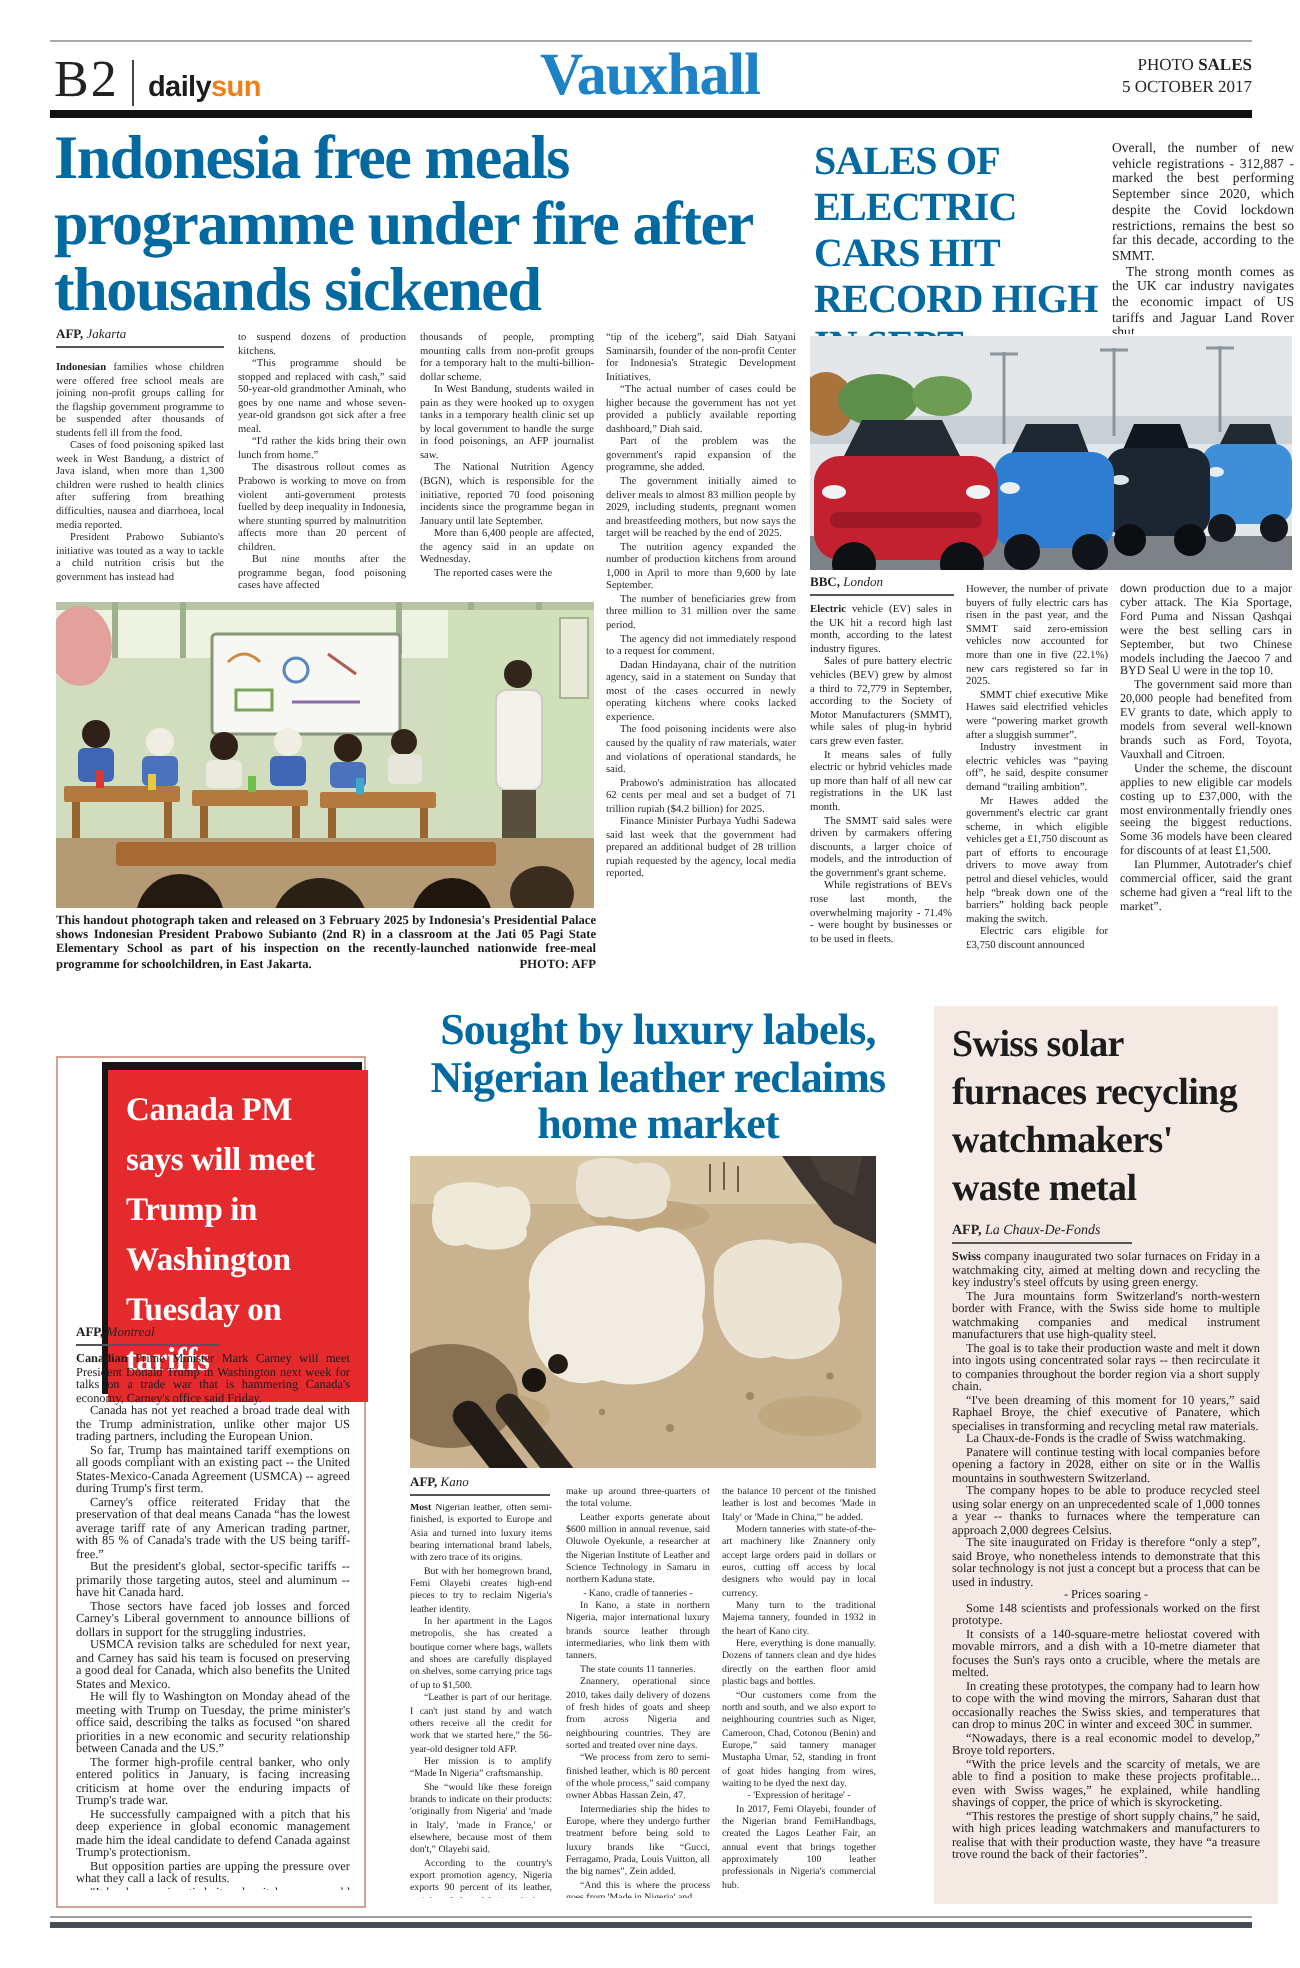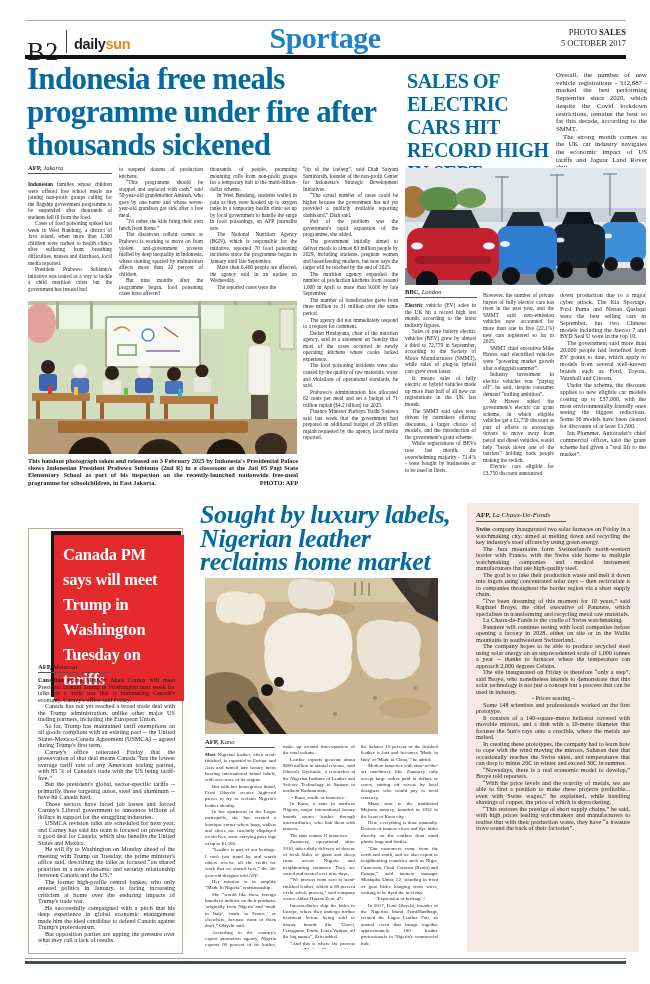--- a/index.html
+++ b/index.html
@@ -2,21 +2,21 @@
 <html><head>
 <meta charset="utf-8">
 <style>
   html,body{margin:0;padding:0;background:#e9e9e9;}
   .page{position:relative;width:650px;height:984px;background:#ffffff;overflow:hidden;
         font-family:"Liberation Serif","DejaVu Serif",serif;color:#1c1c1c;}
   .abs{position:absolute;}
 
   
   .top-hairline{left:25px;top:20px;width:601px;height:1px;background:#a8a8a8;}
-  .page-no{left:27px;top:25px;font-size:26px;color:#222;letter-spacing:1px;margin-top:12px;}
+  .page-no{left:27px;top:25px;font-size:26px;color:#222;letter-spacing:1px;}
   .hdr-vline{left:66px;top:30px;width:1px;height:23px;background:#444;}
   .logo{left:74px;top:36px;font-family:"Liberation Sans","DejaVu Sans",sans-serif;
         font-weight:800;font-size:14.5px;letter-spacing:-0.3px;}
   .logo .sun{color:#ef8018;text-align:right;}
   .section-title{left:175px;top:21px;width:300px;text-align:center;
         font-weight:bold;font-size:30px;color:#1d82c6;letter-spacing:-0.5px;}
   .dateline{left:505px;top:27px;width:121px;text-align:right;font-size:8.5px;line-height:11px;color:#222;}
   .dateline b{font-weight:bold;}
   .hdr-rule{left:25px;top:55px;width:601px;height:4px;background:#111;}
 
@@ -59,21 +59,21 @@
   .ev-col3{left:560px;top:292px;width:86px;height:209px;}
 
   
   .ca-box{left:28px;top:528px;width:153px;height:424px;border:1px solid #d5a193;background:#fff;}
   .ca-red{position:absolute;left:5px;top:6px;width:112px;padding:7px 9px 9px 9px;background:#e52a2e;
           box-shadow:-3px -4px 0 #161616;color:#fff;font-weight:bold;font-size:16.5px;line-height:25px;letter-spacing:-0.2px;margin-left:20px;}
   .ca-byline{position:absolute;left:9px;top:134px;width:72px;}
   .ca-body{position:absolute;left:9px;top:148px;width:137px;height:268px;}
 
   
-  .h-leather{left:200px;top:503px;width:258px;text-align:left;font-size:26px;line-height:23.5px;letter-spacing:-0.4px;font-style:italic;}
+  .h-leather{left:200px;top:503px;width:258px;text-align:center;font-size:22px;line-height:23.5px;letter-spacing:-0.4px;}
   .ph-le{left:205px;top:578px;width:233px;height:156px;}
   .le-byline{left:205px;top:738px;width:70px;}
   .le-col1{left:205px;top:752px;width:71px;height:197px;}
   .le-col2{left:283px;top:744px;width:72px;height:205px;}
   .le-col3{left:361px;top:744px;width:77px;height:205px;}
 
   
   .sw-box{left:467px;top:503px;width:172px;height:449px;background:#f5e9e4;box-sizing:border-box;padding:8px 9px;}
   .h-swiss{font-size:19px;line-height:24px;font-weight:bold;letter-spacing:-0.3px;margin-bottom:4px;}
   .sw-byline{width:90px;margin-bottom:4px;font-size:7px;}
@@ -84,21 +84,21 @@
 </style>
 </head>
 <body>
 
 <div class="page">
 
   <div class="abs top-hairline"></div>
   <div class="abs page-no">B2</div>
   <div class="abs hdr-vline"></div>
   <div class="abs logo"><span>daily</span><span class="sun">sun</span></div>
-  <div class="abs section-title">Sportage</div>
+  <div class="abs section-title">Vauxhall</div>
   <div class="abs dateline">
     <div><span>PHOTO </span><b>SALES</b></div>
     <div>5 OCTOBER 2017</div>
   </div>
   <div class="abs hdr-rule"></div>
 
   <div class="abs headline h-main">Indonesia free meals programme under fire after thousands sickened</div>
   <div class="abs byline in-byline"><span class="ag">AFP,</span><span class="pl"> Jakarta</span></div>
   <div class="abs col body-in in-col1">
       <p><b>Indonesian </b>families whose children were offered free school meals are joining non-profit groups calling for the flagship government programme to be suspended after thousands of students fell ill from the food.</p>
@@ -362,20 +362,21 @@
       <p>the balance 10 percent of the finished leather is lost and becomes 'Made in Italy' or 'Made in China,'” he added.</p>
       <p>Modern tanneries with state-of-the-art machinery like Znannery only accept large orders paid in dollars or euros, cutting off access by local designers who would pay in local currency.</p>
       <p>Many turn to the traditional Majema tannery, founded in 1932 in the heart of Kano city.</p>
       <p>Here, everything is done manually. Dozens of tanners clean and dye hides directly on the earthen floor amid plastic bags and bottles.</p>
       <p>“Our customers come from the north and south, and we also export to neighbouring countries such as Niger, Cameroon, Chad, Cotonou (Benin) and Europe,” said tannery manager Mustapha Umar, 52, standing in front of goat hides hanging from wires, waiting to be dyed the next day.</p>
       <p class="subhead">- 'Expression of heritage' -</p>
       <p>In 2017, Femi Olayebi, founder of the Nigerian brand FemiHandbags, created the Lagos Leather Fair, an annual event that brings together approximately 100 leather professionals in Nigeria's commercial hub.</p>
     </div>
 
   <div class="abs sw-box">
+    <div class="h-swiss">Swiss solar furnaces recycling watchmakers' waste metal</div>
     <div class="byline sw-byline"><span class="ag">AFP,</span><span class="pl"> La Chaux-De-Fonds</span></div>
     <div class="col body-sw sw-body">
         <p><b>Swiss </b>company inaugurated two solar furnaces on Friday in a watchmaking city, aimed at melting down and recycling the key industry's steel offcuts by using green energy.</p>
         <p>The Jura mountains form Switzerland's north-western border with France, with the Swiss side home to multiple watchmaking companies and medical instrument manufacturers that use high-quality steel.</p>
         <p>The goal is to take their production waste and melt it down into ingots using concentrated solar rays -- then recirculate it to companies throughout the border region via a short supply chain.</p>
         <p>“I've been dreaming of this moment for 10 years,” said Raphael Broye, the chief executive of Panatere, which specialises in transforming and recycling metal raw materials.</p>
         <p>La Chaux-de-Fonds is the cradle of Swiss watchmaking.</p>
         <p>Panatere will continue testing with local companies before opening a factory in 2028, either on site or in the Wallis mountains in southwestern Switzerland.</p>
         <p>The company hopes to be able to produce recycled steel using solar energy on an unprecedented scale of 1,000 tonnes a year -- thanks to furnaces where the temperature can approach 2,000 degrees Celsius.</p>
         <p>The site inaugurated on Friday is therefore “only a step”, said Broye, who nonetheless intends to demonstrate that this solar technology is not just a concept but a process that can be used in industry.</p>

